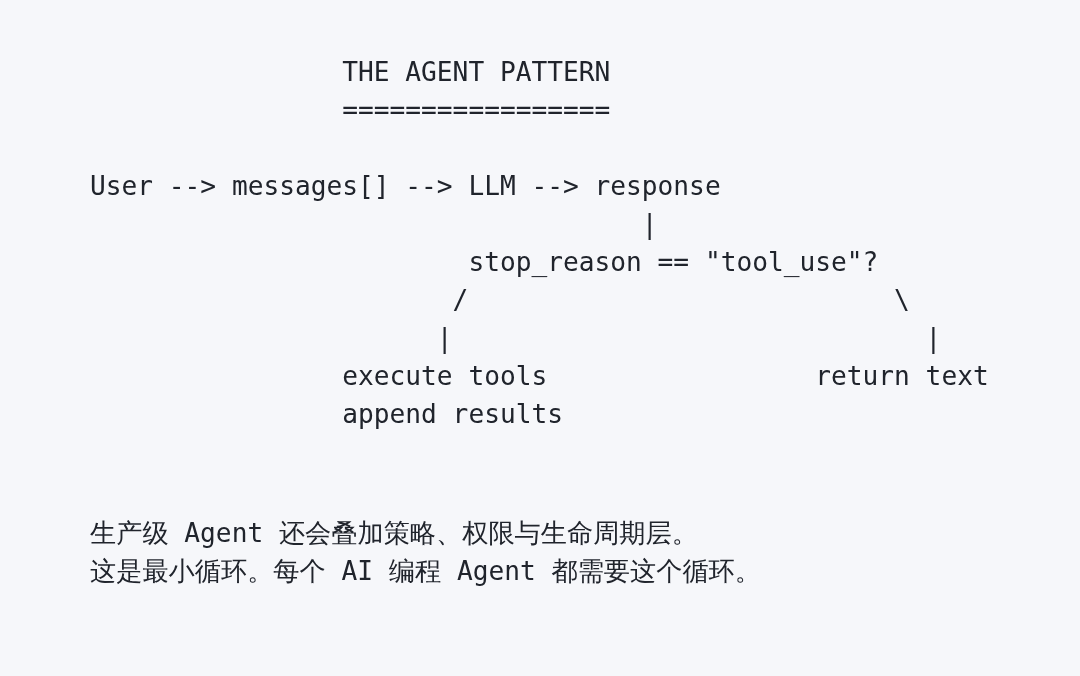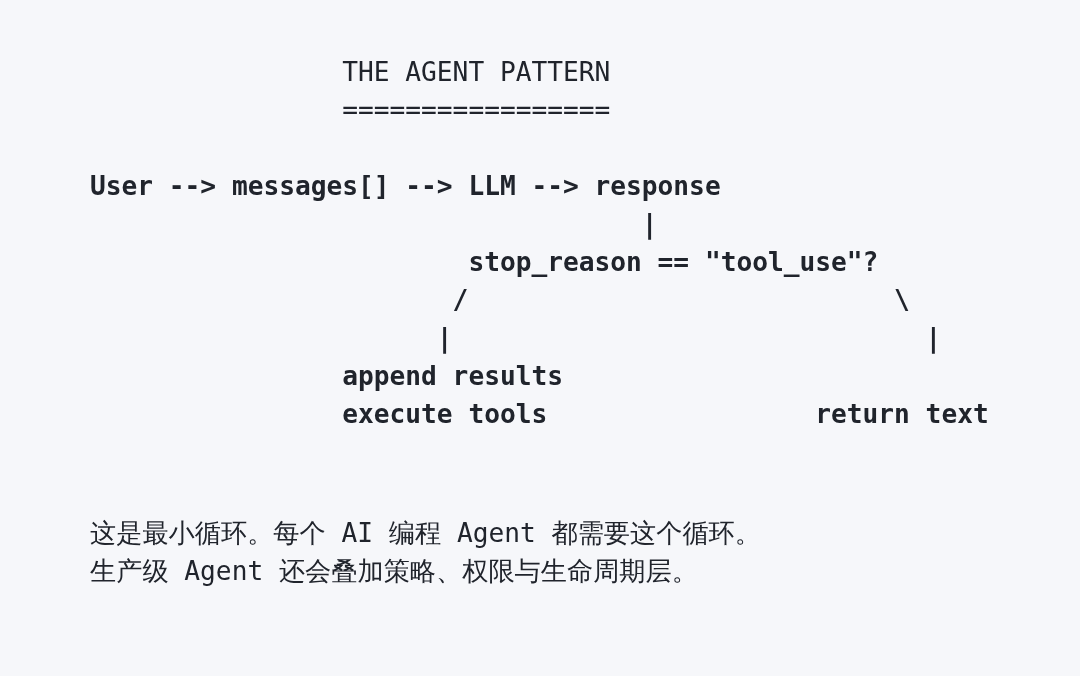--- a/index.html
+++ b/index.html
@@ -24,21 +24,20 @@
     margin-top: 24px;
   }
   .line {
     white-space: pre;
   }
   .diagram-header {
     margin-left: 16ch;
   }
   .diagram-flow {
     margin-top: 38px;
-    font-weight: bold;
   }
   .footer-notes {
     margin-top: 81px;
   }
 </style>
 </head>
 <body>
 
 <div class="page">
 
@@ -48,24 +47,24 @@
       <div class="line">THE AGENT PATTERN</div>
       <div class="line">=================</div>
     </div>
 
     <div class="diagram-flow">
       <div class="line">User --&gt; messages[] --&gt; LLM --&gt; response</div>
       <div class="line">                                   |</div>
       <div class="line">                        stop_reason == "tool_use"?</div>
       <div class="line">                       /                           \</div>
       <div class="line">                      |                              |</div>
+      <div class="line">                execute tools                 return text</div>
       <div class="line">                append results</div>
-      <div class="line">                execute tools                 return text</div>
     </div>
 
   </div>
 
   <div class="footer-notes">
+    <div class="line">生产级 Agent 还会叠加策略、权限与生命周期层。</div>
     <div class="line">这是最小循环。每个 AI 编程 Agent 都需要这个循环。</div>
-    <div class="line">生产级 Agent 还会叠加策略、权限与生命周期层。</div>
   </div>
 
 </div>
 
 </body></html>

